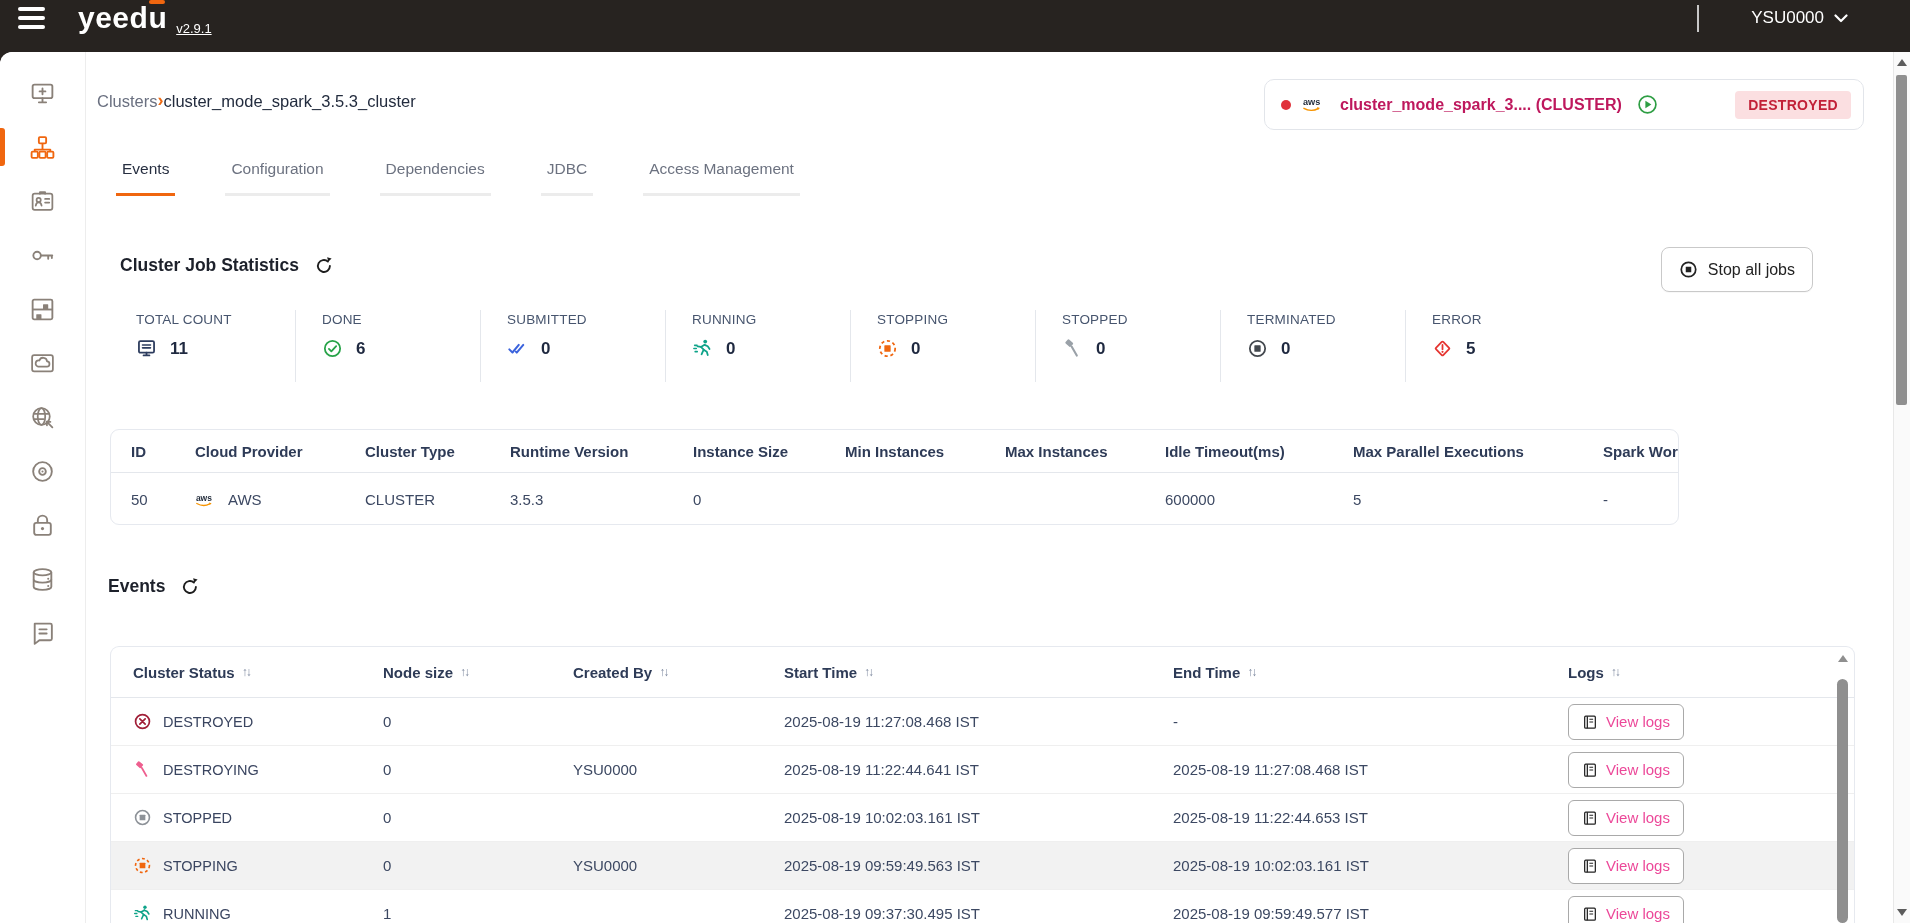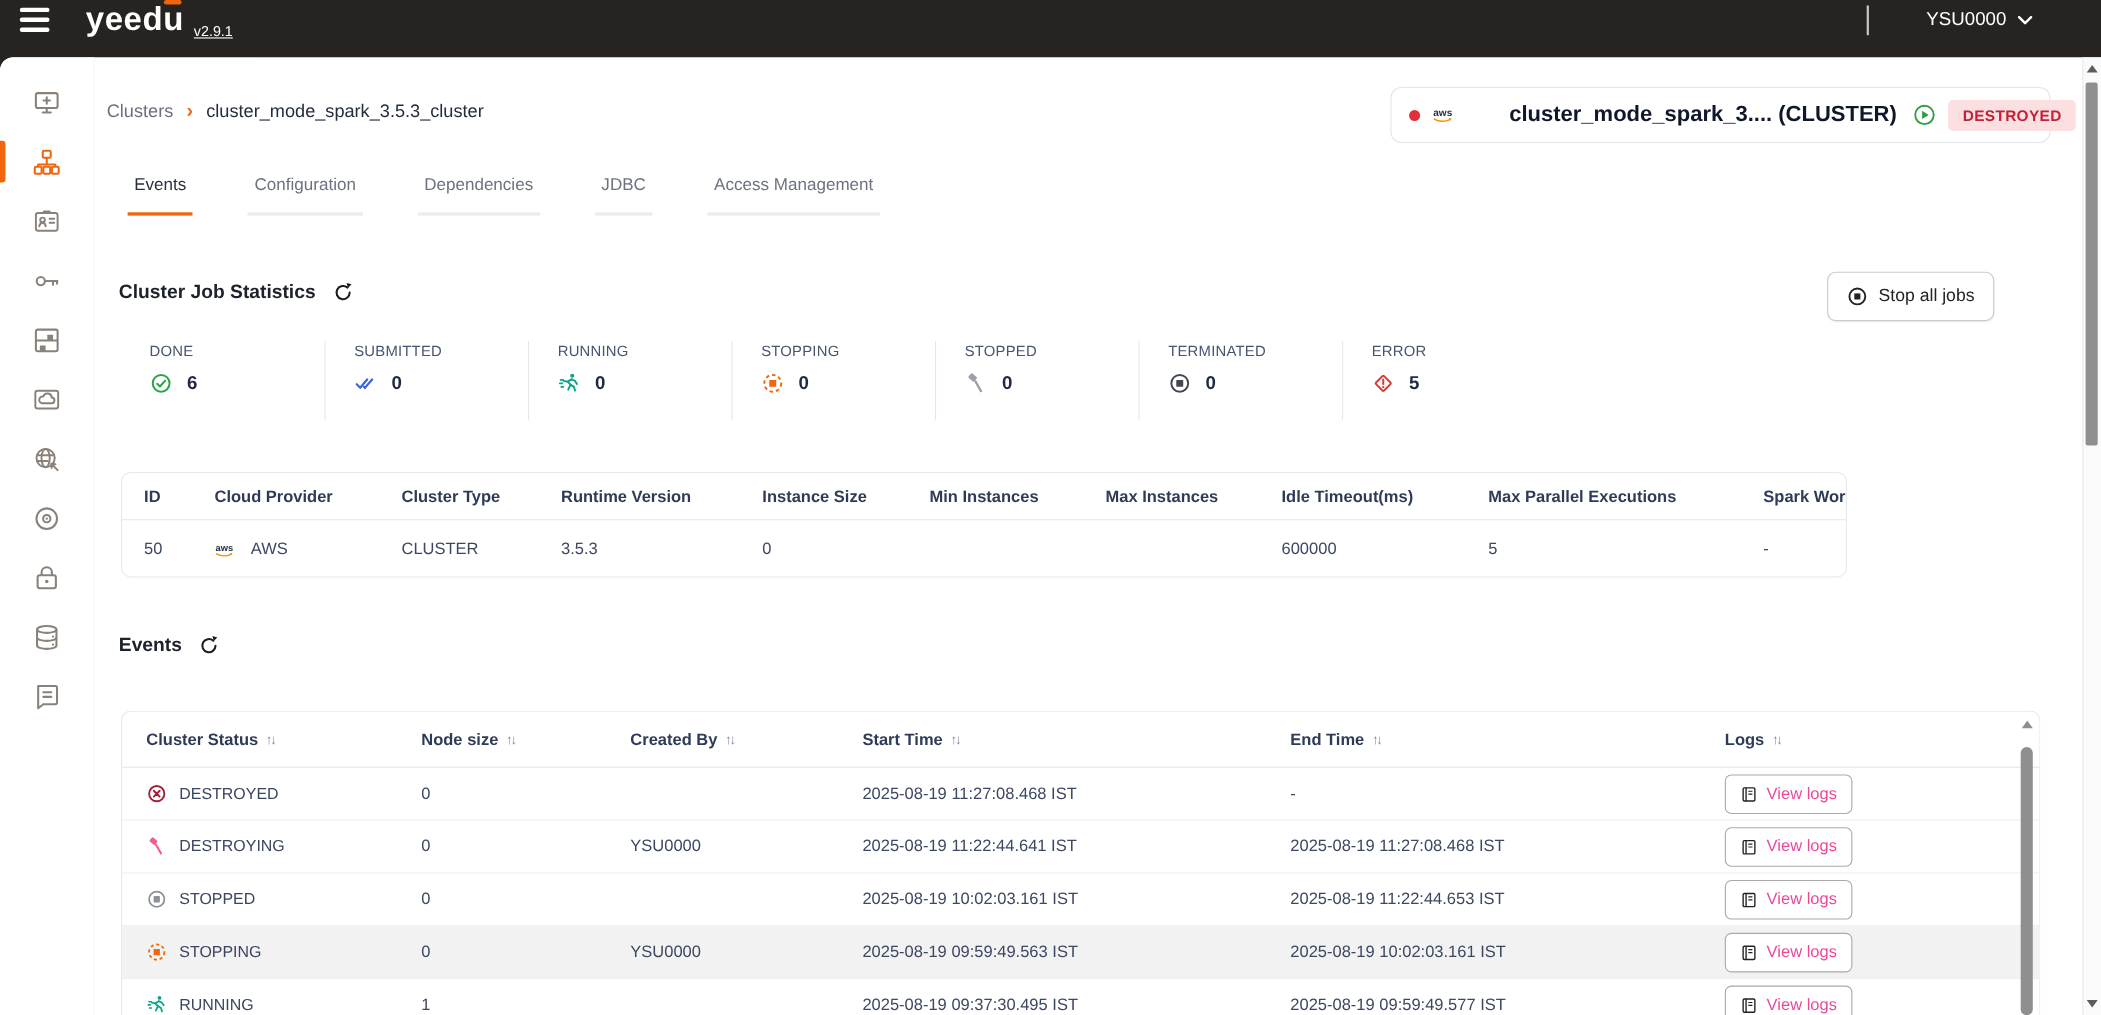--- a/index.html
+++ b/index.html
@@ -24,28 +24,28 @@
   .user-menu{display:flex;align-items:center;gap:10px;color:#fff;font-size:17px;margin-right:62px;cursor:pointer;}
   
   .shell{position:absolute;left:0;top:52px;width:1910px;height:871px;background:#fff;border-top-left-radius:12px;overflow:hidden;}
   
   .sidebar{position:absolute;left:0;top:0;width:86px;height:871px;background:#fff;border-right:1px solid #ededed;border-top-left-radius:12px;display:flex;flex-direction:column;align-items:center;padding-top:24px;box-sizing:border-box;gap:20px;}
   .side-item{position:relative;width:86px;height:34px;display:flex;align-items:center;justify-content:center;color:#8a8179;cursor:pointer;}
   .side-item.active{color:#f0660f;}
   .side-item.active::before{content:'';position:absolute;left:0;top:-2px;width:5px;height:38px;background:#f0660f;border-radius:0 3px 3px 0;}
   .side-item svg{width:27px;height:27px;}
   
-  .breadcrumb{position:absolute;left:97px;top:40px;display:flex;align-items:flex-start;gap:12px;font-size:16.5px;}
+  .breadcrumb{position:absolute;left:97px;top:40px;display:flex;align-items:flex-start;font-size:16.5px;}
   .bc-root{color:#6a7080;cursor:pointer;}
   .bc-sep{color:#ed6a13;font-size:18px;font-weight:700;margin-top:-2px;}
   .bc-current{color:#232c3e;}
   
   .cluster-pill{position:absolute;right:46px;top:27px;width:600px;height:51px;border:1px solid #e2e5ea;border-radius:10px;background:#fff;display:flex;align-items:center;gap:11px;padding:0 12px 0 16px;box-sizing:border-box;cursor:pointer;}
   .red-dot{width:10px;height:10px;border-radius:50%;background:#e0313a;flex:none;}
-  .cluster-name{font-size:20px;font-weight:700;color:#0f172a;white-space:nowrap;margin-left:32px;}
+  .cluster-name{font-size:16px;font-weight:700;color:#be185d;white-space:nowrap;}
   .badge-destroyed{margin-left:auto;background:#fbdfe1;color:#c22138;font-weight:700;font-size:14px;letter-spacing:.3px;padding:6px 13px;border-radius:4px;}
   
   .tabs{position:absolute;left:116px;top:106px;display:flex;gap:50px;}
   .tab{padding:0 6px 13px 6px;font-size:15.5px;color:#6c7280;border-bottom:3px solid #ececec;cursor:pointer;line-height:22px;}
   .tab.active{color:#272f41;border-bottom-color:#f0660f;}
   
   .sec-head{position:absolute;display:flex;align-items:center;gap:15px;}
   .sec-title{font-size:17.5px;font-weight:700;color:#1d212b;}
   .refresh-btn{width:20px;height:20px;cursor:pointer;}
   
@@ -244,41 +244,54 @@
   </div>
 
   <div class="tabs">
     <div class="tab active">Events</div>
     <div class="tab">Configuration</div>
     <div class="tab">Dependencies</div>
     <div class="tab">JDBC</div>
     <div class="tab">Access Management</div>
   </div>
 
-  <div class="sec-head" style="left:108px;top:203px;align-items:flex-end;">
+  <div class="sec-head" style="left:120px;top:203px;align-items:flex-end;">
     <span class="sec-title">Cluster Job Statistics</span>
     <span class="refresh-btn">
       <svg viewBox="0 0 20 20">
           <path d="M15.9 10a6 6 0 1 1-2-4.5" fill="none" stroke="#1d1d1d" stroke-width="1.9" stroke-linecap="round"></path>
           <polygon points="13.1,1.2 17.6,2.5 14.3,5.8" fill="#1d1d1d"></polygon>
         </svg>
     </span>
   </div>
 
   <div class="stop-btn">
     <span>
       <svg width="19" height="19" viewBox="0 0 20 20">
           <circle cx="10" cy="10" r="7.6" fill="none" stroke="#222" stroke-width="1.8"></circle>
           <rect x="7.1" y="7.1" width="5.8" height="5.8" fill="#222"></rect>
         </svg>
     </span>
     <span>Stop all jobs</span>
   </div>
 
   <div class="stats">
+    <div class="stat">
+      <span class="s-label">TOTAL COUNT</span>
+      <span class="s-val">
+          <span>
+            <svg viewBox="0 0 20 20" fill="none" stroke="#2d3c5e" stroke-width="1.7" stroke-linecap="round">
+              <rect x="2.8" y="3" width="14.4" height="11" rx="1.4"></rect>
+              <path d="M6.2 6.6h7.6M6.2 9.4h7.6" stroke-width="1.5"></path>
+              <path d="M10 14v2M7.2 16.6h5.6"></path>
+            </svg>
+          </span>
+          <b>11</b>
+        </span>
+    </div>
     <div class="stat">
       <span class="s-label">DONE</span>
       <span class="s-val">
           <span>
             <svg viewBox="0 0 20 20" fill="none" stroke="#27a348" stroke-width="1.7" stroke-linecap="round" stroke-linejoin="round">
               <circle cx="10" cy="10" r="7.3"></circle>
               <path d="M6.6 10.4l2.3 2.3 4.6-5"></path>
             </svg>
           </span>
           <b>6</b>

